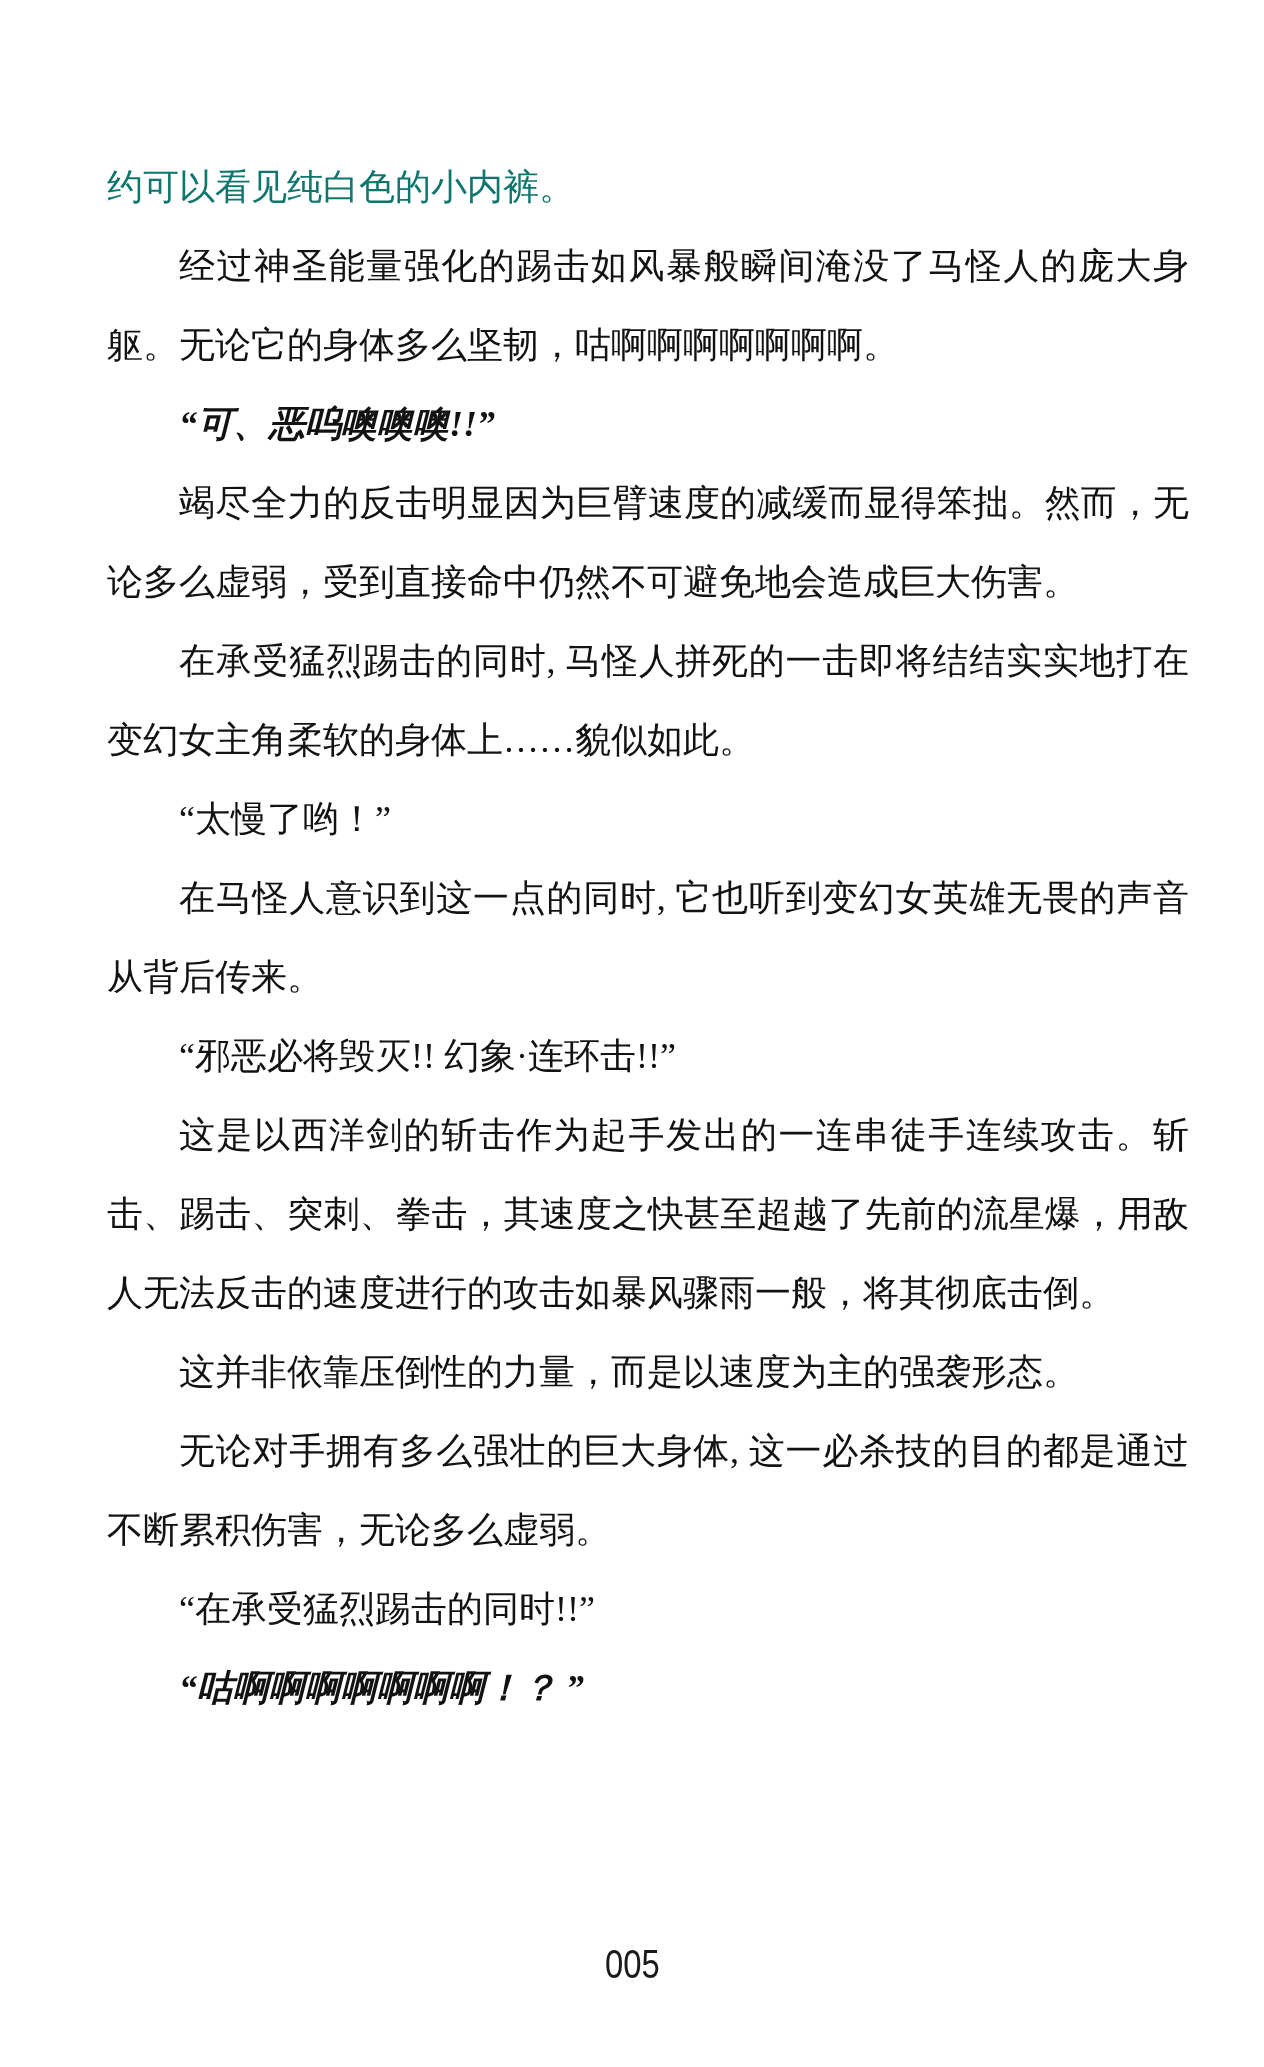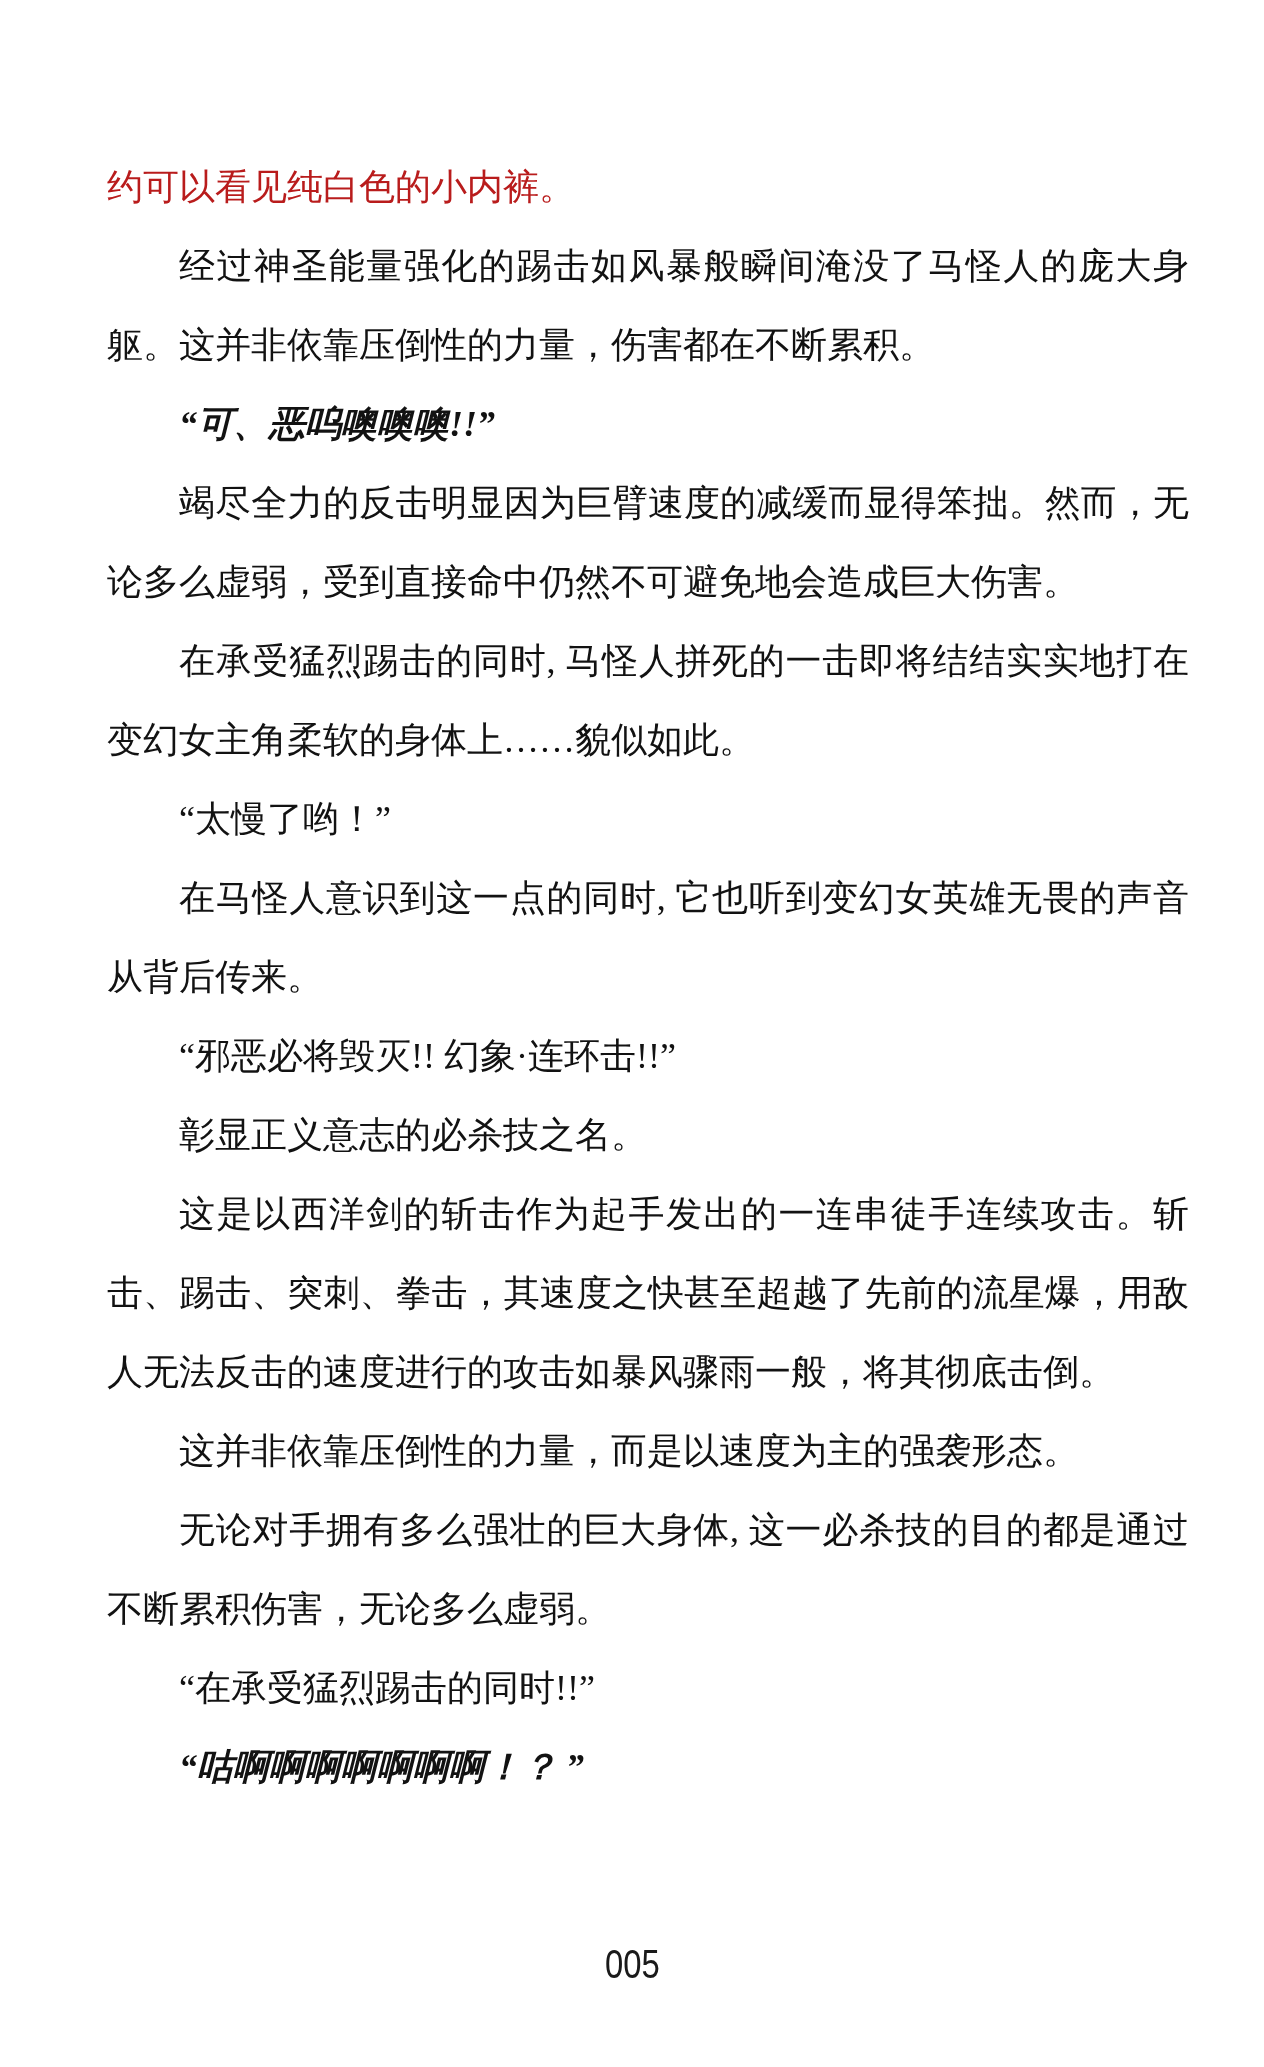--- a/index.html
+++ b/index.html
@@ -27,21 +27,21 @@
     color: #121212;
     text-align: justify;
     text-justify: inter-ideograph;
   }
   .content p {
     margin: 0;
     padding: 0;
     text-indent: 2em;
   }
   .content p.faded-continuation {
-    color: #b91c1c;
+    color: #0f766e;
     text-indent: 0;
   }
   .content p.monster-dialogue {
     font-weight: bold;
     font-style: italic;
   }
   .page-number {
     position: absolute;
     top: 1942px;
     left: 0;
@@ -56,28 +56,27 @@
     line-height: 44px;
     transform: scaleX(0.82);
   }
 </style>
 </head>
 <body>
 
 <div class="page">
   <main class="content" id="paragraphs-container">
       <p class="faded-continuation">约可以看见纯白色的小内裤。</p>
-      <p class="normal">经过神圣能量强化的踢击如风暴般瞬间淹没了马怪人的庞大身躯。这并非依靠压倒性的力量，伤害都在不断累积。</p>
+      <p class="normal">经过神圣能量强化的踢击如风暴般瞬间淹没了马怪人的庞大身躯。无论它的身体多么坚韧，咕啊啊啊啊啊啊啊。</p>
       <p class="monster-dialogue">“可、恶呜噢噢噢!!”</p>
       <p class="normal">竭尽全力的反击明显因为巨臂速度的减缓而显得笨拙。然而，无论多么虚弱，受到直接命中仍然不可避免地会造成巨大伤害。</p>
       <p class="normal">在承受猛烈踢击的同时, 马怪人拼死的一击即将结结实实地打在变幻女主角柔软的身体上……貌似如此。</p>
       <p class="normal">“太慢了哟！”</p>
       <p class="normal">在马怪人意识到这一点的同时, 它也听到变幻女英雄无畏的声音从背后传来。</p>
       <p class="normal">“邪恶必将毁灭!! 幻象·连环击!!”</p>
-      <p class="normal">彰显正义意志的必杀技之名。</p>
       <p class="normal">这是以西洋剑的斩击作为起手发出的一连串徒手连续攻击。斩击、踢击、突刺、拳击，其速度之快甚至超越了先前的流星爆，用敌人无法反击的速度进行的攻击如暴风骤雨一般，将其彻底击倒。</p>
       <p class="normal">这并非依靠压倒性的力量，而是以速度为主的强袭形态。</p>
       <p class="normal">无论对手拥有多么强壮的巨大身体, 这一必杀技的目的都是通过不断累积伤害，无论多么虚弱。</p>
       <p class="normal">“在承受猛烈踢击的同时!!”</p>
       <p class="monster-dialogue">“咕啊啊啊啊啊啊啊！？ ”</p>
     </main>
 
   <footer class="page-number">
     <span>005</span>
   </footer>

